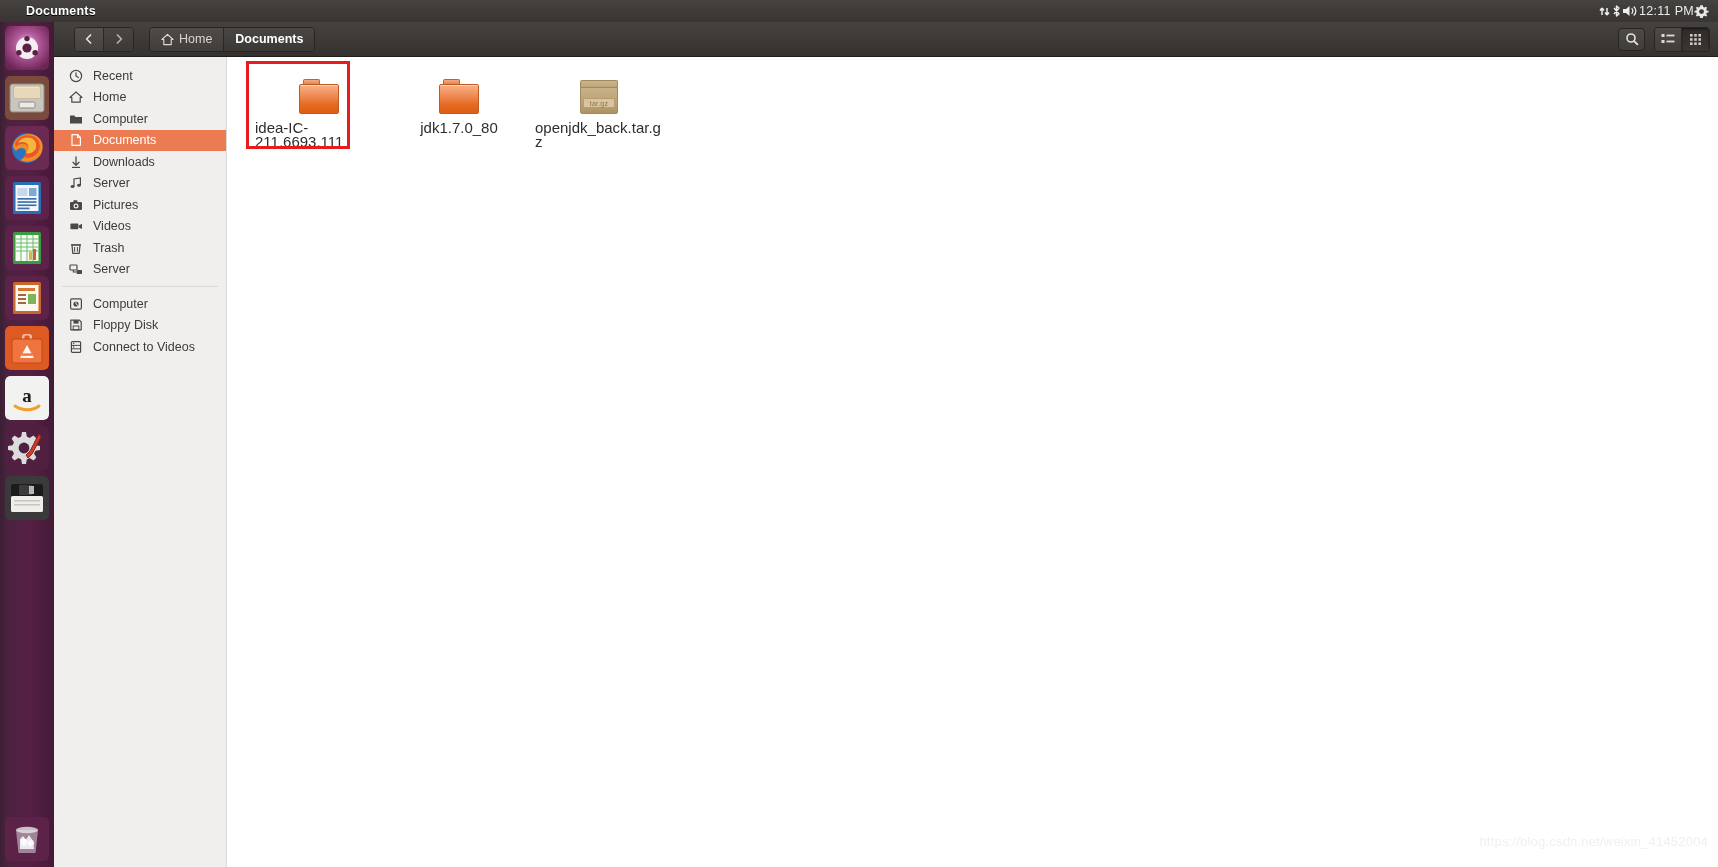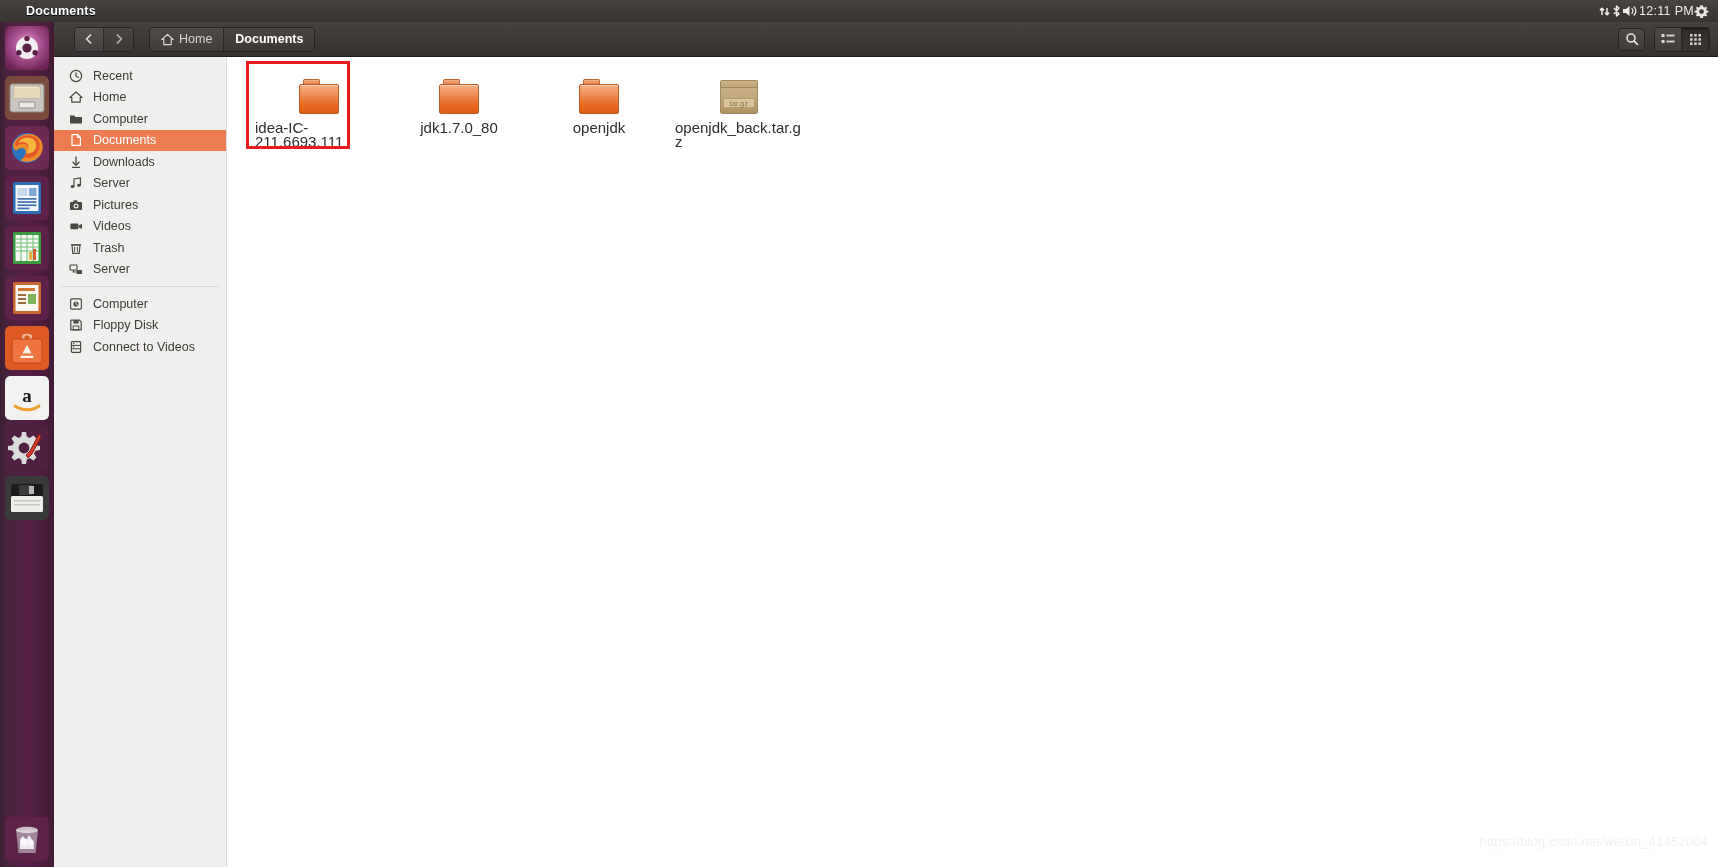--- a/index.html
+++ b/index.html
@@ -555,29 +555,20 @@
           <div class="file">
             <div class="file-ico">
               <div class="folder">
                   <div class="tab"></div>
                   <div class="body"></div>
                 </div>
             </div>
             <div class="file-label">jdk1.7.0_80</div>
           </div>
 
-          <div class="file">
-            <div class="file-ico">
-              <div class="folder">
-                  <div class="tab"></div>
-                  <div class="body"></div>
-                </div>
-            </div>
-            <div class="file-label">openjdk</div>
-          </div>
 
           <div class="file">
             <div class="file-ico">
               <div class="pkg">
                 <div class="lid"></div>
                   <div class="box"></div>
                 <div class="tag">tar.gz</div>
               </div>
             </div>
             <div class="file-label">openjdk_back.tar.gz</div>

